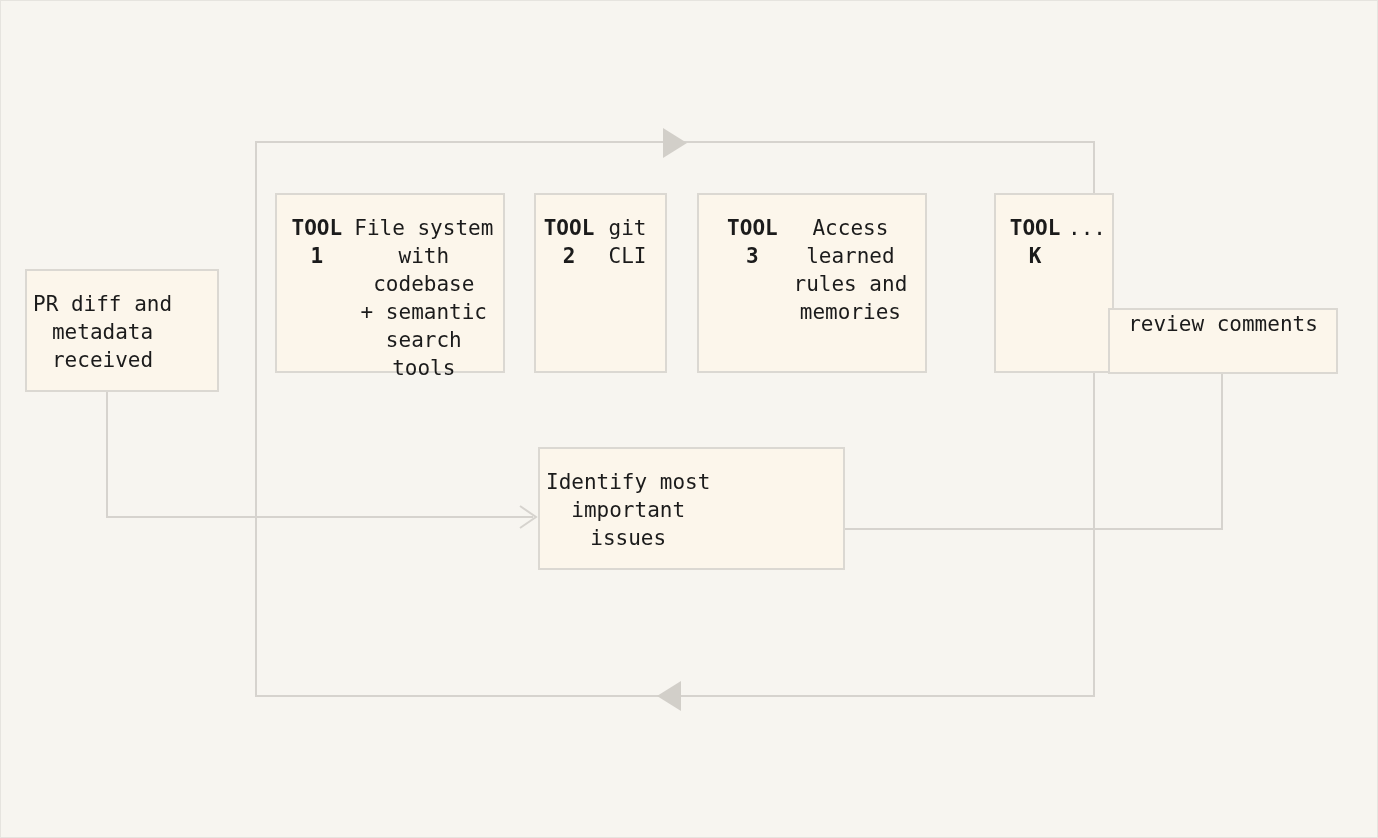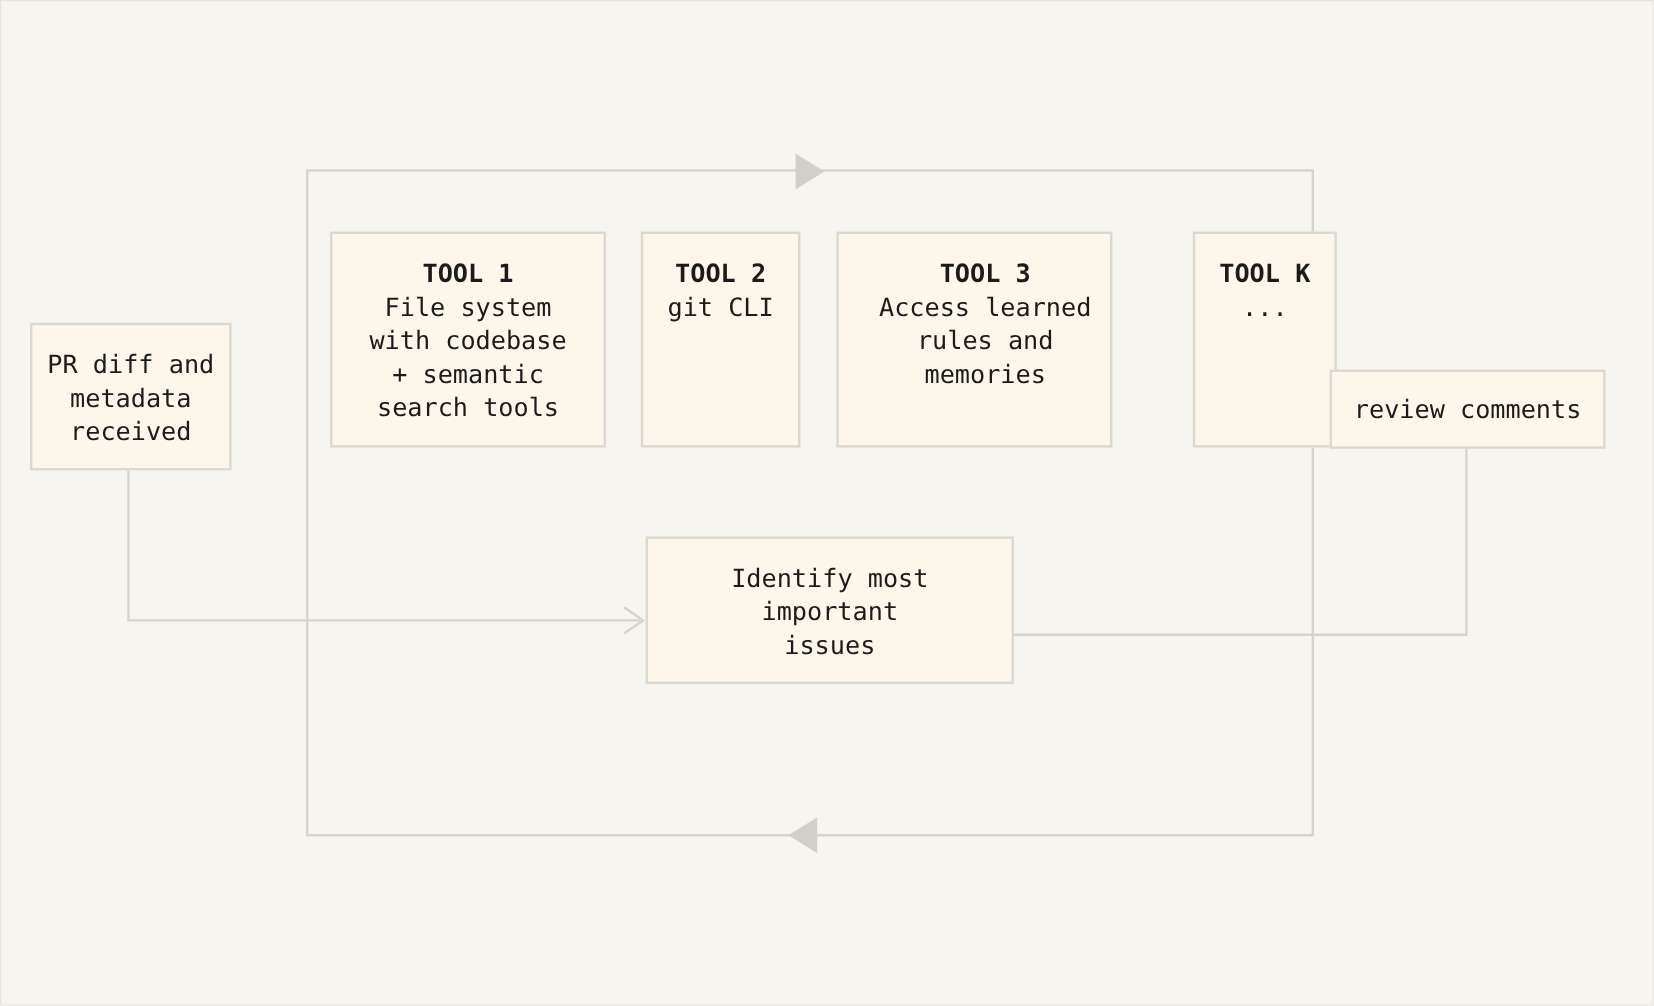--- a/index.html
+++ b/index.html
@@ -33,36 +33,35 @@
     box-sizing: border-box;
     border: 2px solid #d6d3ce;
     background: transparent;
   }
   .node {
     position: absolute;
     box-sizing: border-box;
     background: #fcf6eb;
     border: 2px solid #dbd8d2;
     display: flex;
-    flex-direction: column;
-    align-items: center;
+    flex-direction: row;
     text-align: center;
     font-size: 21px;
     line-height: 28px;
     white-space: pre-line;
     padding: 19px 6px 6px 6px;
   }
   .node .title {
     font-weight: 700;
   }
   .node.centered {
     justify-content: center;
     padding: 0 6px;
   }
-  .pr-box       { left: 24px;   top: 268px; width: 168px; height: 123px; }
+  .pr-box       { left: 24px;   top: 268px; width: 194px; height: 123px; }
   .tool-1       { left: 274px;  top: 192px; width: 230px; height: 180px; }
   .tool-2       { left: 533px;  top: 192px; width: 133px; height: 180px; }
   .tool-3       { left: 696px;  top: 192px; width: 230px; height: 180px; padding-left: 24px; }
   .tool-k       { left: 993px;  top: 192px; width: 120px; height: 180px; }
   .identify-box { left: 537px;  top: 446px; width: 307px; height: 123px; }
   .review-box   { left: 1107px; top: 283px; width: 230px; height: 66px; margin-top: 24px; }
 </style>
 </head>
 <body>
 

